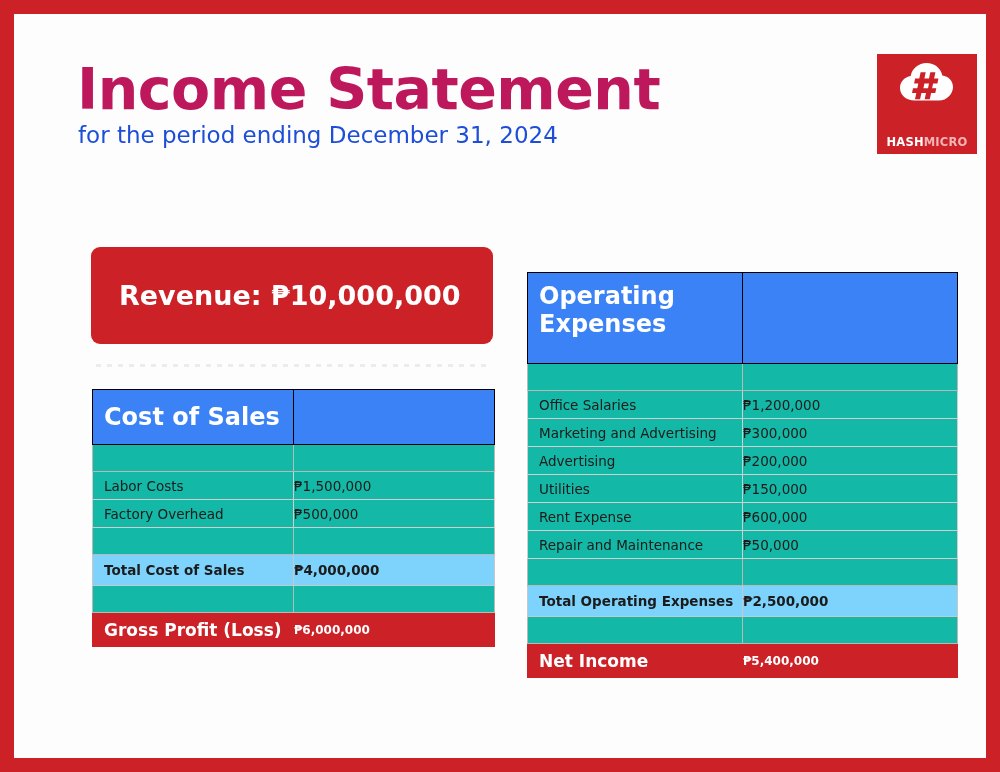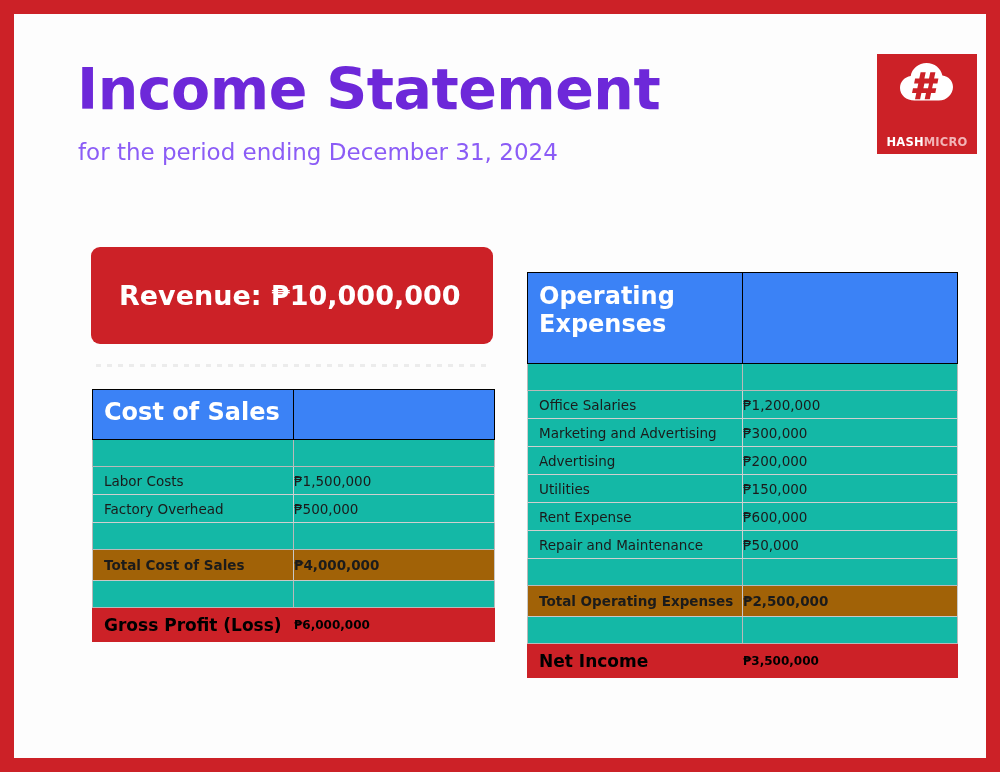--- a/index.html
+++ b/index.html
@@ -30,30 +30,30 @@
   }
 
   
   .doc-title {
     position: absolute;
     left: 63px;
     top: 46px;
     font-size: 57px;
     font-weight: bold;
     letter-spacing: -0.5px;
-    color: #6d28d9;
+    color: #be185d;
     line-height: 1.05;
     white-space: nowrap;
   }
   .doc-subtitle {
     position: absolute;
     left: 64px;
-    top: 125px;
+    top: 108px;
     font-size: 23px;
-    color: #8b5cf6;
+    color: #1d4ed8;
     white-space: nowrap;
     text-align: center;
   }
 
   
   .logo {
     position: absolute;
     left: 863px;
     top: 40px;
     width: 100px;
@@ -133,49 +133,50 @@
   
   tr.hdr td {
     background: #3b82f6;
     border-color: #000000;
     color: #ffffff;
   }
   tr.hdr td.c-label {
     font-size: 24px;
     font-weight: bold;
     line-height: 1.18;
+    padding-top: 5px;
     padding-bottom: 5px;
   }
   .fin-table.left  tr.hdr td { height: 44px; }
   .fin-table.right tr.hdr td { height: 76px; }
   .fin-table.right tr.hdr td.c-label { vertical-align: top; padding-top: 9px; }
 
   
   tr.spacer td { height: 26px; border-top-color: #d8d8d8; }
 
   
   tr.item td { height: 27px; border-color: #cfcfcf; }
   tr.item td.c-label { font-size: 13.5px; }
   tr.item td.c-value { font-size: 13.5px; }
 
   
   tr.total td {
     height: 30px;
-    background: #a16207;
+    background: #7dd3fc;
     border-color: #c8c8c8;
     font-weight: bold;
     font-size: 13.5px;
   }
 
   
   tr.highlight td {
     height: 33px;
     background: #CC2127;
     border-color: #CC2127;
-    color: #000000;
+    color: #ffffff;
     font-weight: bold;
     font-size: 17px;
   }
   tr.highlight td.c-value { font-size: 12px; }
 </style>
 </head>
 <body>
 
 <div class="page">
   <div class="sheet">
@@ -287,19 +288,19 @@
         <tr class="total">
           <td class="c-label">Total Operating Expenses</td>
           <td class="c-value">₱2,500,000</td>
         </tr>
         <tr class="spacer">
             <td></td>
             <td></td>
           </tr>
         <tr class="highlight">
           <td class="c-label">Net Income</td>
-          <td class="c-value">₱3,500,000</td>
+          <td class="c-value">₱5,400,000</td>
         </tr>
       </tbody>
     </table>
 
   </div>
 </div>
 
 </body></html>

